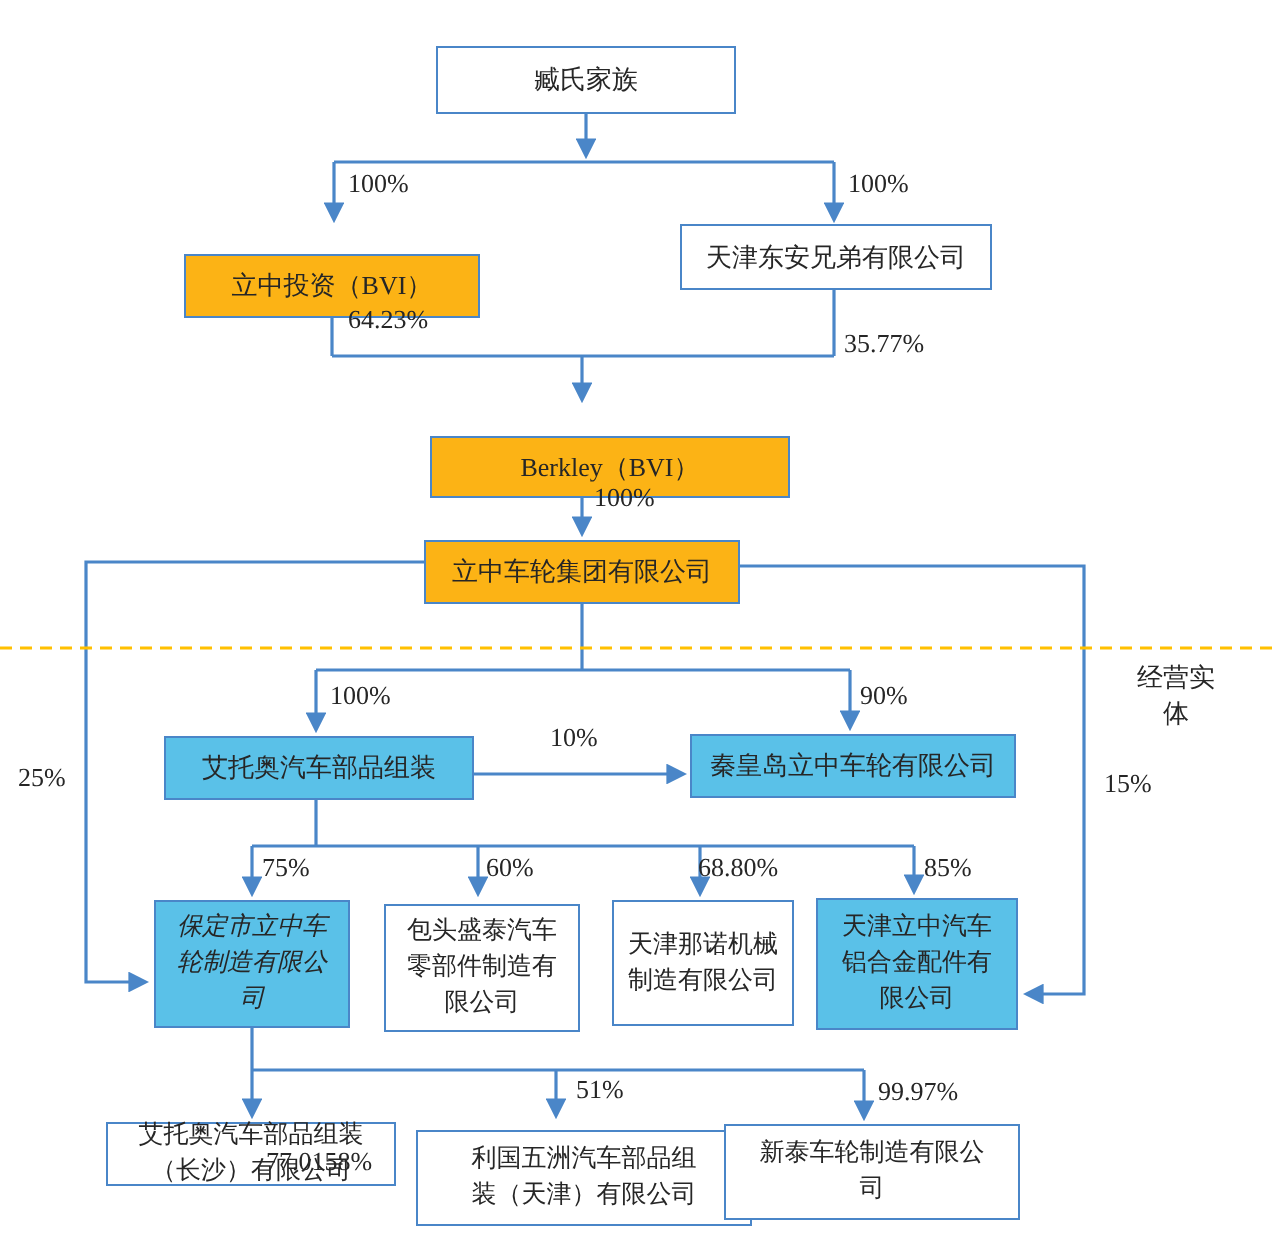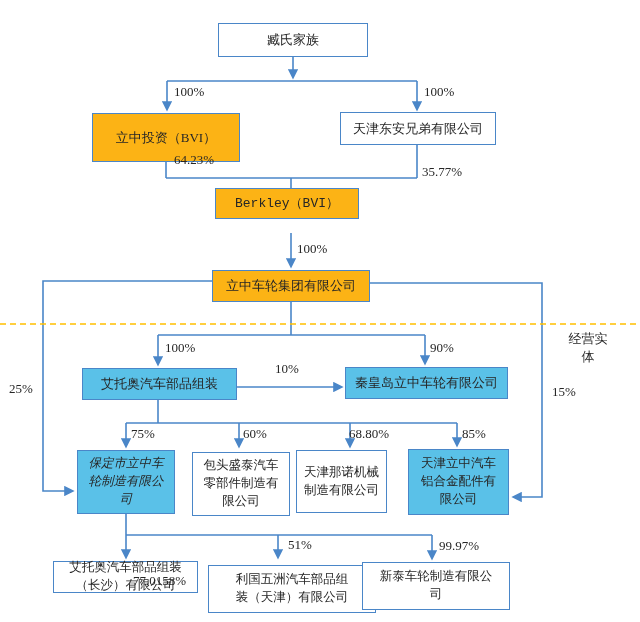--- a/index.html
+++ b/index.html
@@ -70,33 +70,33 @@
       <path class="edge" d="M126,514 V535"></path>
       <path class="edge" d="M126,535 H432"></path>
       <path class="edge" d="M126,535 V557" marker-end="url(#arw)"></path>
       <path class="edge" d="M278,535 V557" marker-end="url(#arw)"></path>
       <path class="edge" d="M432,535 V558" marker-end="url(#arw)"></path>
       <path class="divider-line" d="M0,324 H640"></path>
     </g>
   </svg>
 
   <div class="node white" style="left:218px;top:23px;width:150px;height:34px;"><span>臧氏家族</span></div>
-  <div class="node orange" style="left:92px;top:113px;width:148px;height:49px;"><span>立中投资（BVI）</span></div>
+  <div class="node orange" style="left:92px;top:127px;width:148px;height:32px;"><span>立中投资（BVI）</span></div>
   <div class="node white" style="left:340px;top:112px;width:156px;height:33px;align-items:center;"><span>天津东安兄弟有限公司</span></div>
-  <div class="node orange" style="left:215px;top:188px;width:144px;height:31px;font-family:Liberation Mono, monospace;"><span>Berkley（BVI）</span></div>
+  <div class="node orange" style="left:215px;top:218px;width:180px;height:31px;"><span>Berkley（BVI）</span></div>
   <div class="node orange" style="left:212px;top:270px;width:158px;height:32px;"><span>立中车轮集团有限公司</span></div>
   <div class="node blue" style="left:82px;top:368px;width:155px;height:32px;"><span>艾托奥汽车部品组装</span></div>
   <div class="node blue" style="left:345px;top:367px;width:163px;height:32px;"><span>秦皇岛立中车轮有限公司</span></div>
   <div class="node blue sm" style="left:77px;top:450px;width:98px;height:64px;font-style:italic;"><span>保定市立中车
 轮制造有限公
 司</span></div>
   <div class="node white sm" style="left:192px;top:452px;width:98px;height:64px;"><span>包头盛泰汽车
 零部件制造有
 限公司</span></div>
-  <div class="node white sm" style="left:296px;top:450px;width:91px;height:63px;"><span>天津那诺机械
+  <div class="node white sm" style="left:306px;top:450px;width:91px;height:63px;"><span>天津那诺机械
 制造有限公司</span></div>
   <div class="node blue sm" style="left:408px;top:449px;width:101px;height:66px;"><span>天津立中汽车
 铝合金配件有
 限公司</span></div>
   <div class="node white sm" style="left:53px;top:561px;width:145px;height:32px;"><span>艾托奥汽车部品组装
 （长沙）有限公司</span></div>
   <div class="node white sm" style="left:208px;top:565px;width:168px;height:48px;"><span>利国五洲汽车部品组
 装（天津）有限公司</span></div>
   <div class="node white sm" style="left:362px;top:562px;width:148px;height:48px;"><span>新泰车轮制造有限公
 司</span></div>

